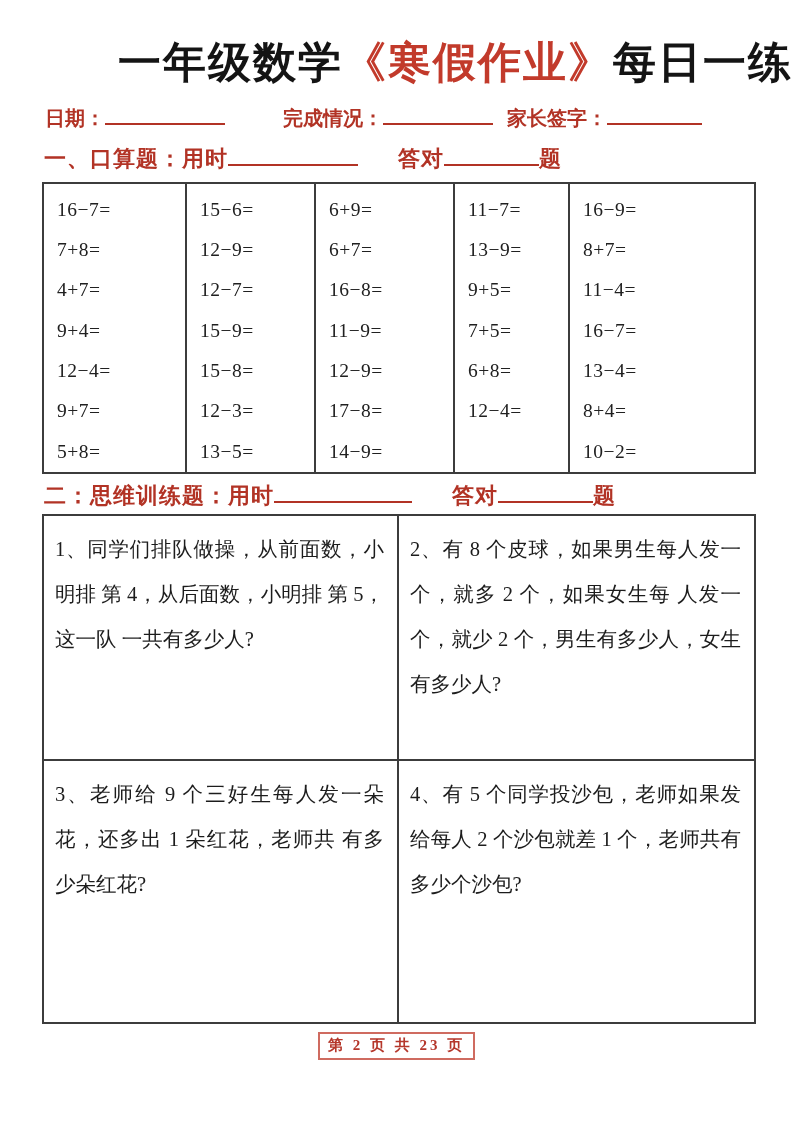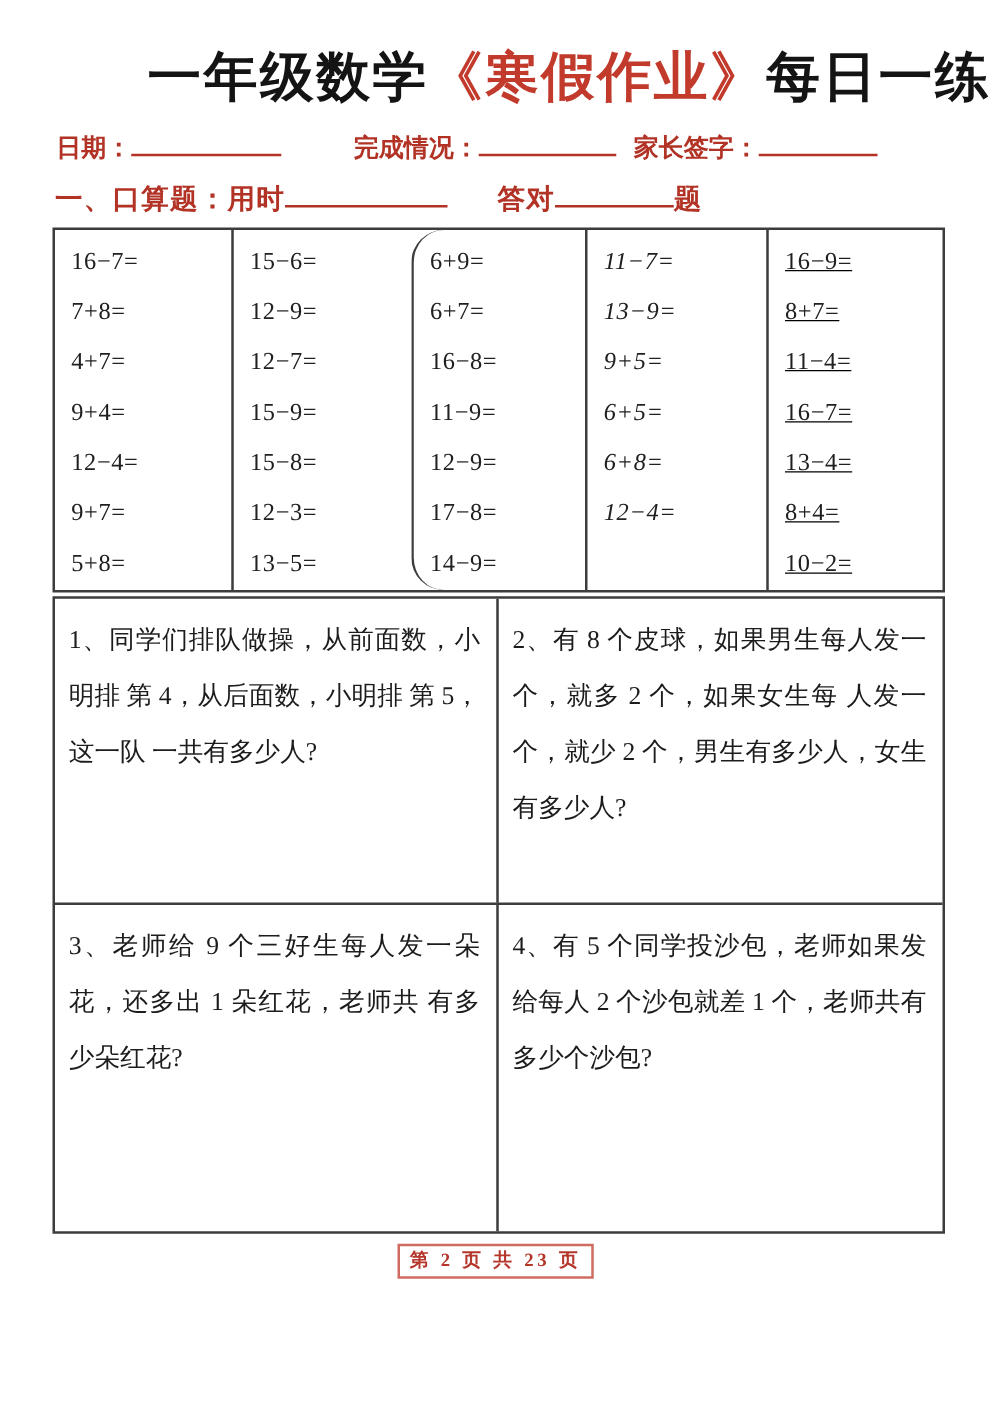--- a/index.html
+++ b/index.html
@@ -62,24 +62,24 @@
     display: flex;
   }
   .calc-col {
     box-sizing: border-box;
     padding: 6px 0 0 13px;
     flex: 0 0 auto;
     text-align: right;
   }
   .calc-col + .calc-col { border-left: 2px solid #3c3c3c; }
   .calc-col:nth-child(1) { width: 141px; }
-  .calc-col:nth-child(2) { width: 144px; }
-  .calc-col:nth-child(3) { width: 139px; border-radius: 26px; }
-  .calc-col:nth-child(4) { width: 145px; font-style: italic; }
-  .calc-col:nth-child(5) { width: 141px; text-decoration: underline; }
+  .calc-col:nth-child(2) { width: 129px; }
+  .calc-col:nth-child(3) { width: 139px; }
+  .calc-col:nth-child(4) { width: 115px; }
+  .calc-col:nth-child(5) { width: 141px; }
   .calc-problem {
     height: 40.3px;
     display: flex;
     align-items: center;
     font-size: 19.5px;
     color: #202020;
     letter-spacing: 0.5px;
   }
   .problems-grid {
     margin: 3px 0 0 42px;
@@ -153,35 +153,36 @@
         <div class="calc-problem">16−8=</div>
         <div class="calc-problem">11−9=</div>
         <div class="calc-problem">12−9=</div>
         <div class="calc-problem">17−8=</div>
         <div class="calc-problem">14−9=</div>
       </div>
       <div class="calc-col">
         <div class="calc-problem">11−7=</div>
         <div class="calc-problem">13−9=</div>
         <div class="calc-problem">9+5=</div>
-        <div class="calc-problem">6+5=</div>
+        <div class="calc-problem">7+5=</div>
         <div class="calc-problem">6+8=</div>
         <div class="calc-problem">12−4=</div>
       </div>
       <div class="calc-col">
         <div class="calc-problem">16−9=</div>
         <div class="calc-problem">8+7=</div>
         <div class="calc-problem">11−4=</div>
         <div class="calc-problem">16−7=</div>
         <div class="calc-problem">13−4=</div>
         <div class="calc-problem">8+4=</div>
         <div class="calc-problem">10−2=</div>
       </div>
     </div>
 
+  <div class="section-heading s2"><span>二：思维训练题：用时</span><span class="blank hb1b"></span><span class="gap-left">答对</span><span class="blank hb2"></span><span>题</span></div>
 
   <div class="problems-grid">
     <div class="problem-cell pc-1">1、同学们排队做操，从前面数，小明排 第 4，从后面数，小明排 第 5，这一队 一共有多少人?</div>
     <div class="problem-cell pc-2">2、有 8 个皮球，如果男生每人发一个，就多 2 个，如果女生每 人发一个，就少 2 个，男生有多少人，女生有多少人?</div>
     <div class="problem-cell pc-3">3、老师给 9 个三好生每人发一朵花，还多出 1 朵红花，老师共 有多少朵红花?</div>
     <div class="problem-cell pc-4">4、有 5 个同学投沙包，老师如果发给每人 2 个沙包就差 1 个，老师共有多少个沙包?</div>
   </div>
 
   <div class="footer">
     <span class="footer-box"><span>第</span> <b>2</b> <span>页 共</span> <b>23</b> <span>页</span></span>

